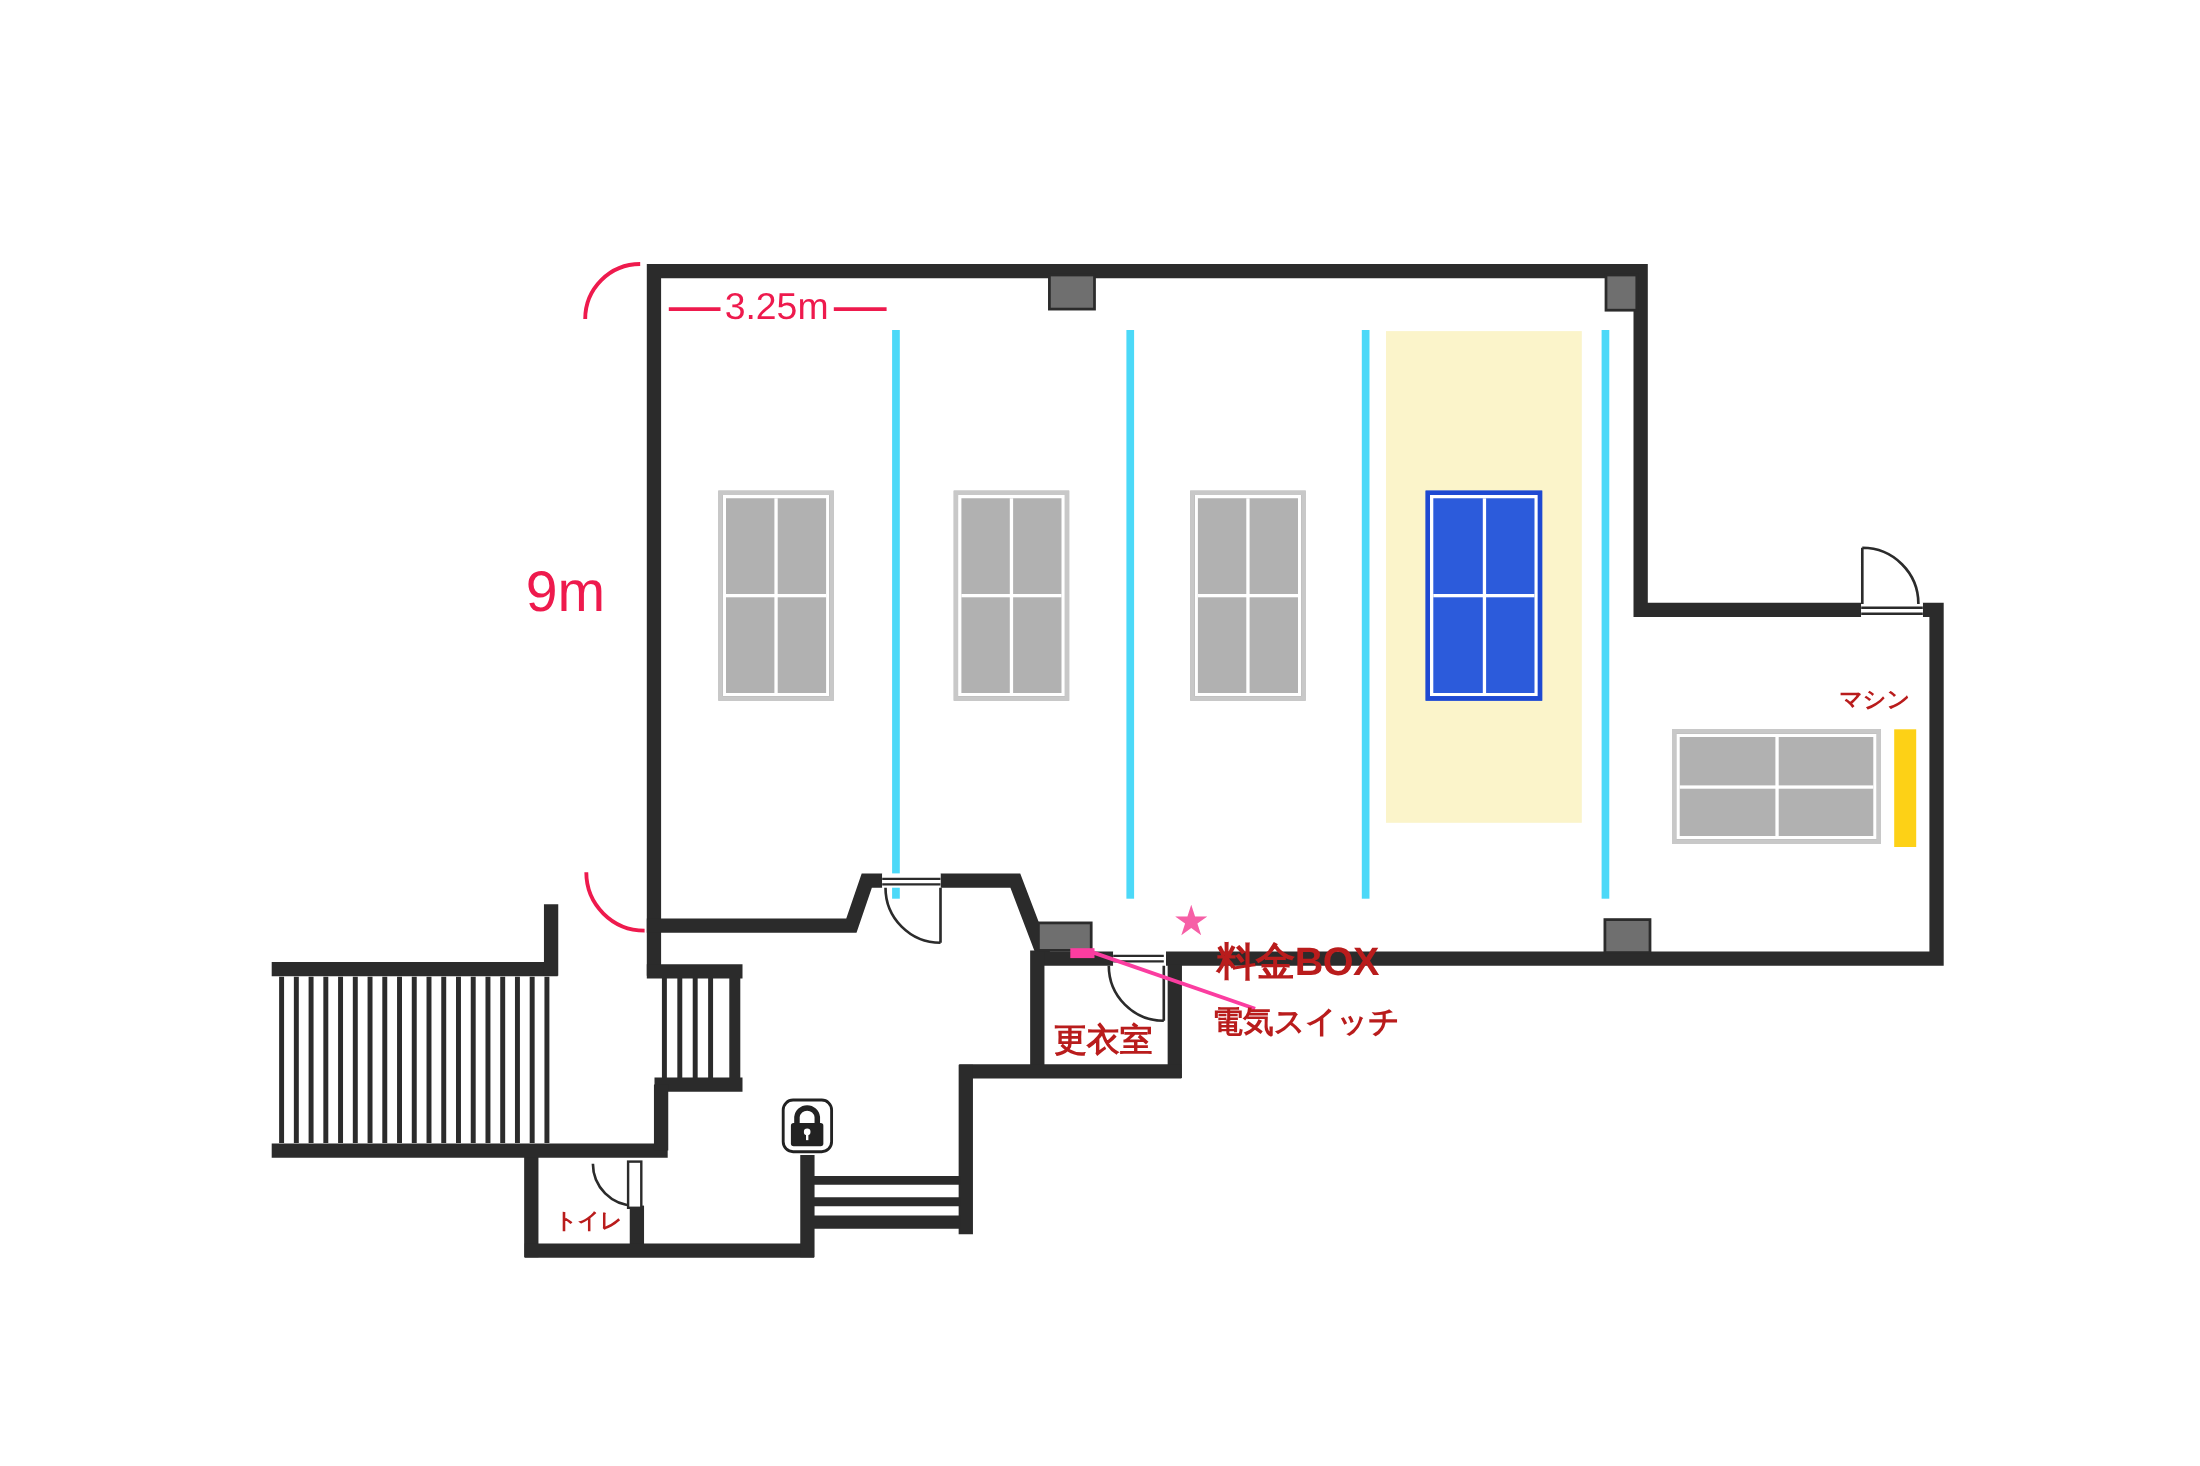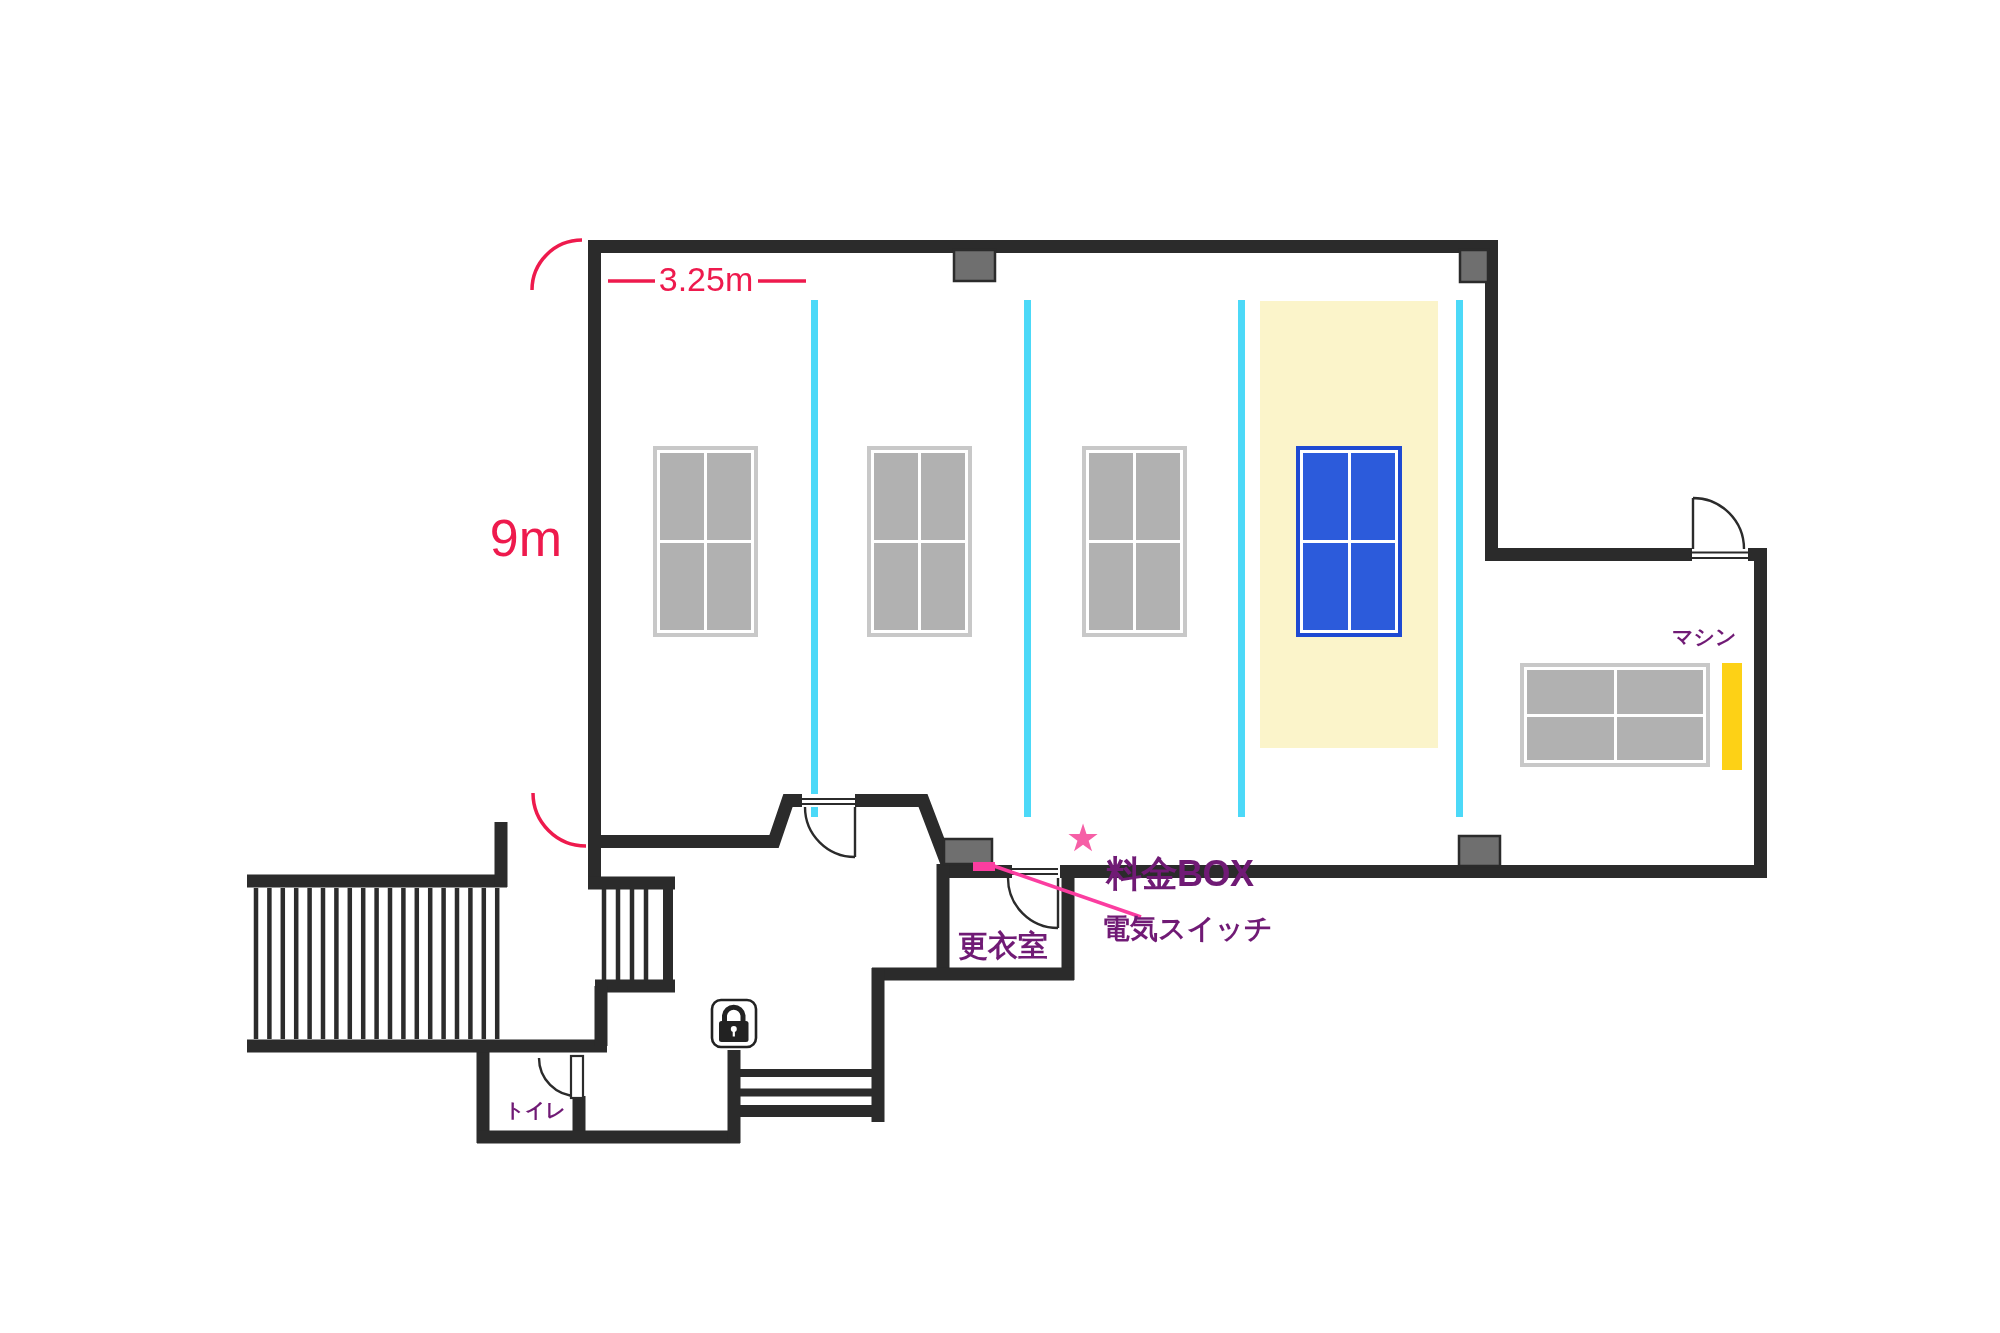--- a/index.html
+++ b/index.html
@@ -17,23 +17,23 @@
   .tbl.v{width:105px;height:191px;top:446px;}
   .tbl.blue{background:#2c5bdb;border-color:#1e49d2;width:106px;}
   .tbl.h{left:1520px;top:663px;width:190px;height:104px;}
   .tbl .vline{position:absolute;left:50%;top:3px;bottom:3px;width:3px;margin-left:-1.5px;background:#ffffff;}
   .tbl .hline{position:absolute;top:50%;left:3px;right:3px;height:3px;margin-top:-1.5px;background:#ffffff;}
   
   .machine-bar{left:1722px;top:663px;width:20px;height:107px;background:#fdd116;}
   
   .lbl{position:absolute;line-height:1.08;white-space:nowrap;}
   .lbl.red{color:#ee1a4d;font-weight:400;}
-  .lbl.jp{font-weight:800;color:#701a75;}
+  .lbl.jp{font-weight:800;color:#b91c1c;}
   .dim-325{left:650px;top:261px;width:112px;text-align:center;font-size:34px;}
-  .dim-9m{left:478px;top:510px;width:84px;text-align:right;font-size:52px;}
+  .dim-9m{left:478px;top:510px;width:84px;text-align:left;font-size:52px;}
   .star{left:1066px;top:818px;font-size:38px;color:#f65fa6;font-weight:700;}
   .fee-box{left:1106px;top:819px;font-size:36px;letter-spacing:-0.5px;margin-top:36px;}
   .switch-lbl{left:1102px;top:914px;font-size:28px;}
   .changing-lbl{left:958px;top:930px;font-size:30px;}
   .toilet-lbl{left:498px;top:1100px;width:68px;text-align:right;font-size:20px;}
   .machine-lbl{left:1672px;top:626px;font-size:21px;}
 </style>
 </head>
 <body>
 

